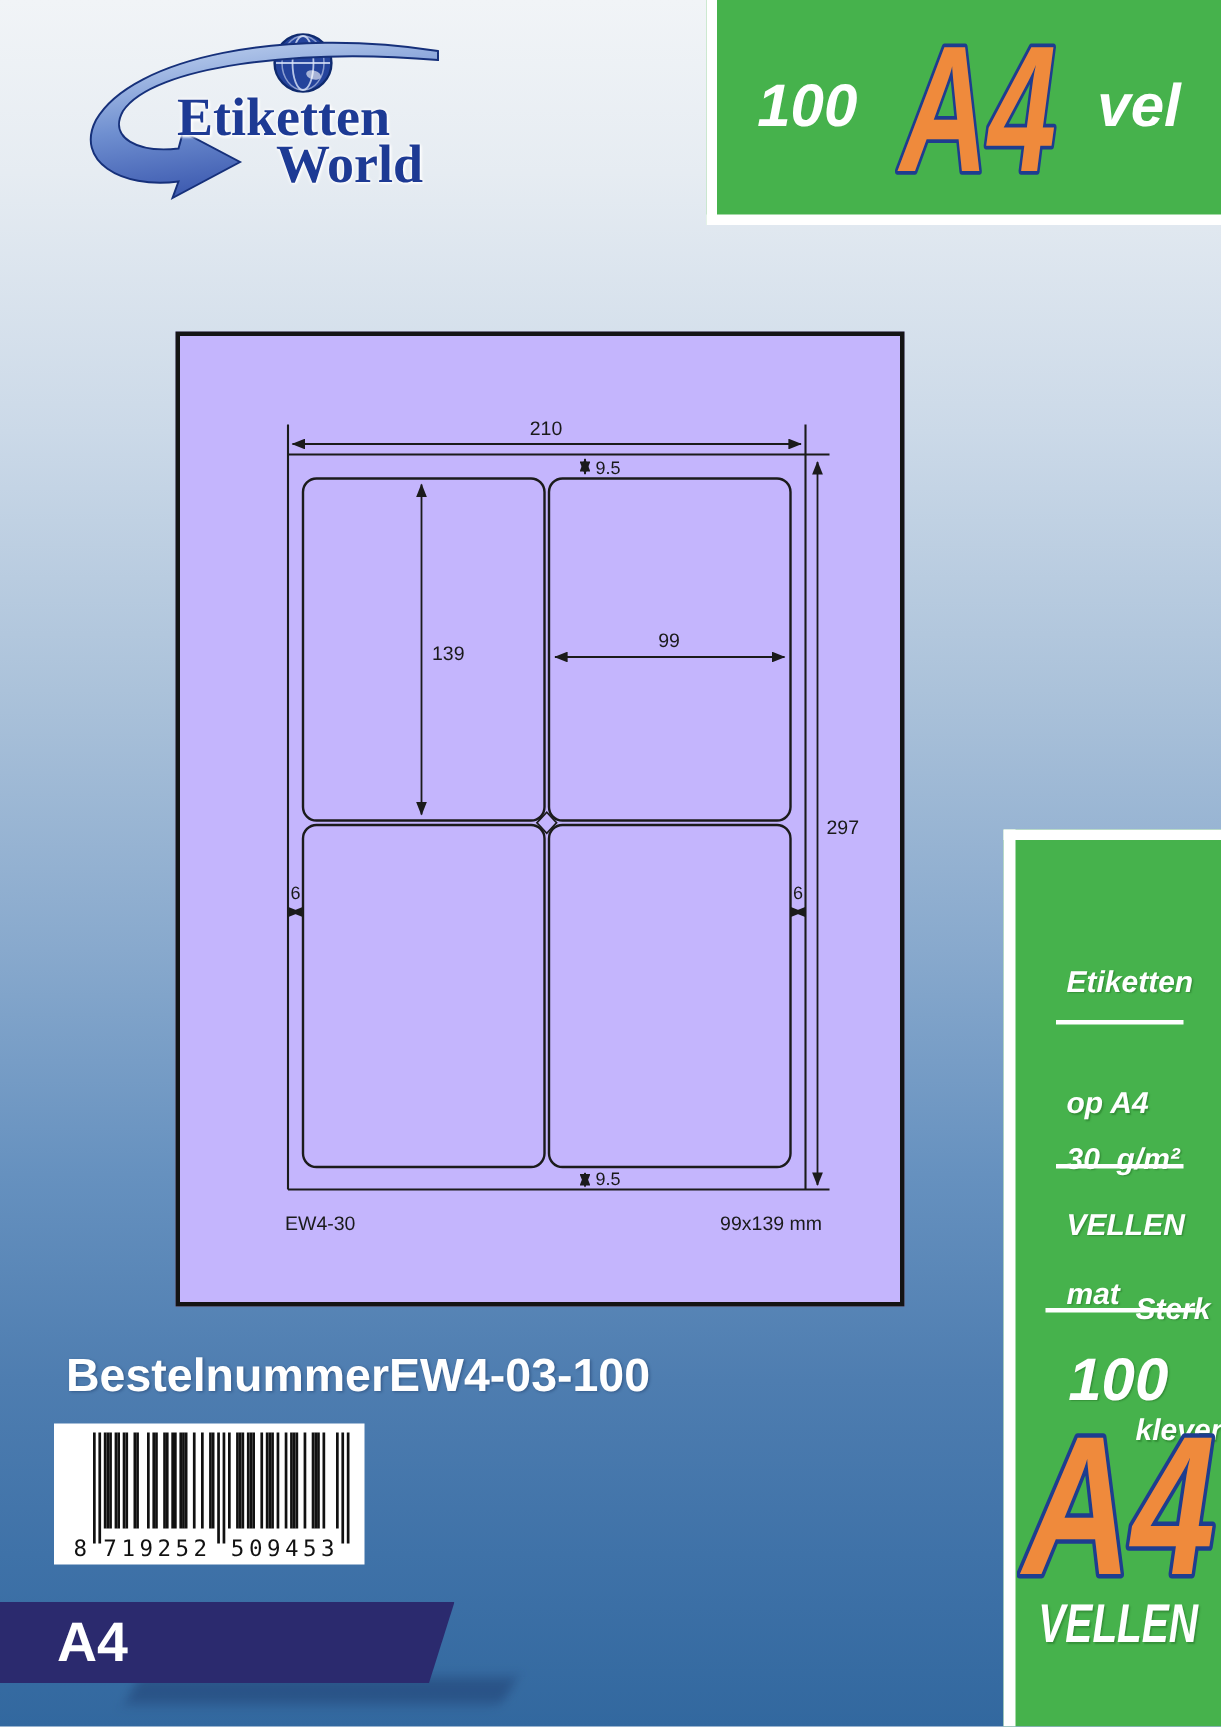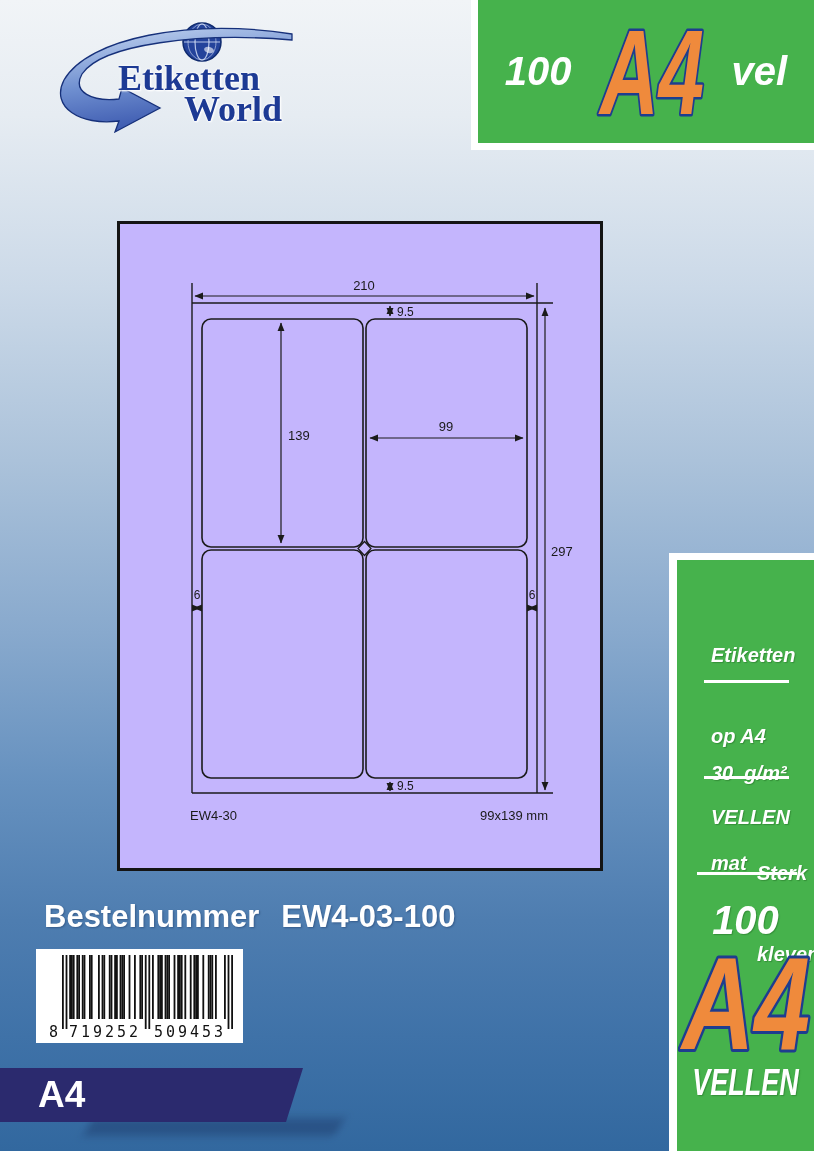--- a/index.html
+++ b/index.html
@@ -40,21 +40,21 @@
   .sp-divider{position:absolute;height:3px;background:#fff;}
   .sp-count{position:absolute;left:0;width:100%;text-align:center;color:#fff;
     font-weight:bold;font-style:italic;font-size:40px;text-shadow:1px 1px 1px rgba(20,80,20,.35);}
   .sp-a4{position:absolute;left:0;top:385px;width:100%;text-align:center;}
   .sp-unit{position:absolute;left:0;top:508px;width:100%;text-align:center;color:#fff;
     font-weight:bold;font-style:italic;font-size:27px;transform:scaleY(1.35);
     text-shadow:1px 1px 1px rgba(20,80,20,.35);}
   .outline-a4{font-family:"Liberation Sans",sans-serif;font-weight:bold;font-style:italic;
     fill:#ef8a3c;stroke:#1e3d8f;paint-order:stroke;stroke-linejoin:round;}
   
-  .order-line{position:absolute;left:44px;top:899px;display:flex;gap:22px;
+  .order-line{position:absolute;left:44px;top:899px;display:flex;
     color:#fff;font-weight:bold;font-size:31px;text-shadow:1px 1px 2px rgba(10,30,70,.35);}
   
   .barcode-box{position:absolute;left:36px;top:949px;width:207px;height:94px;background:#fff;}
   .bc-digit{font-family:"DejaVu Sans Mono",monospace;font-size:15px;fill:#111;}
   
   .banner-shadow{position:absolute;left:88px;top:1118px;width:252px;height:18px;
     background:rgba(18,36,82,.33);filter:blur(4px);transform:skewX(-28deg);}
   .footer-banner{position:absolute;left:0;top:1068px;width:303px;height:54px;
     background:#2b2a6e;clip-path:polygon(0 0,100% 0,calc(100% - 17px) 100%,0 100%);
     color:#fff;font-weight:bold;font-size:37px;line-height:54px;

